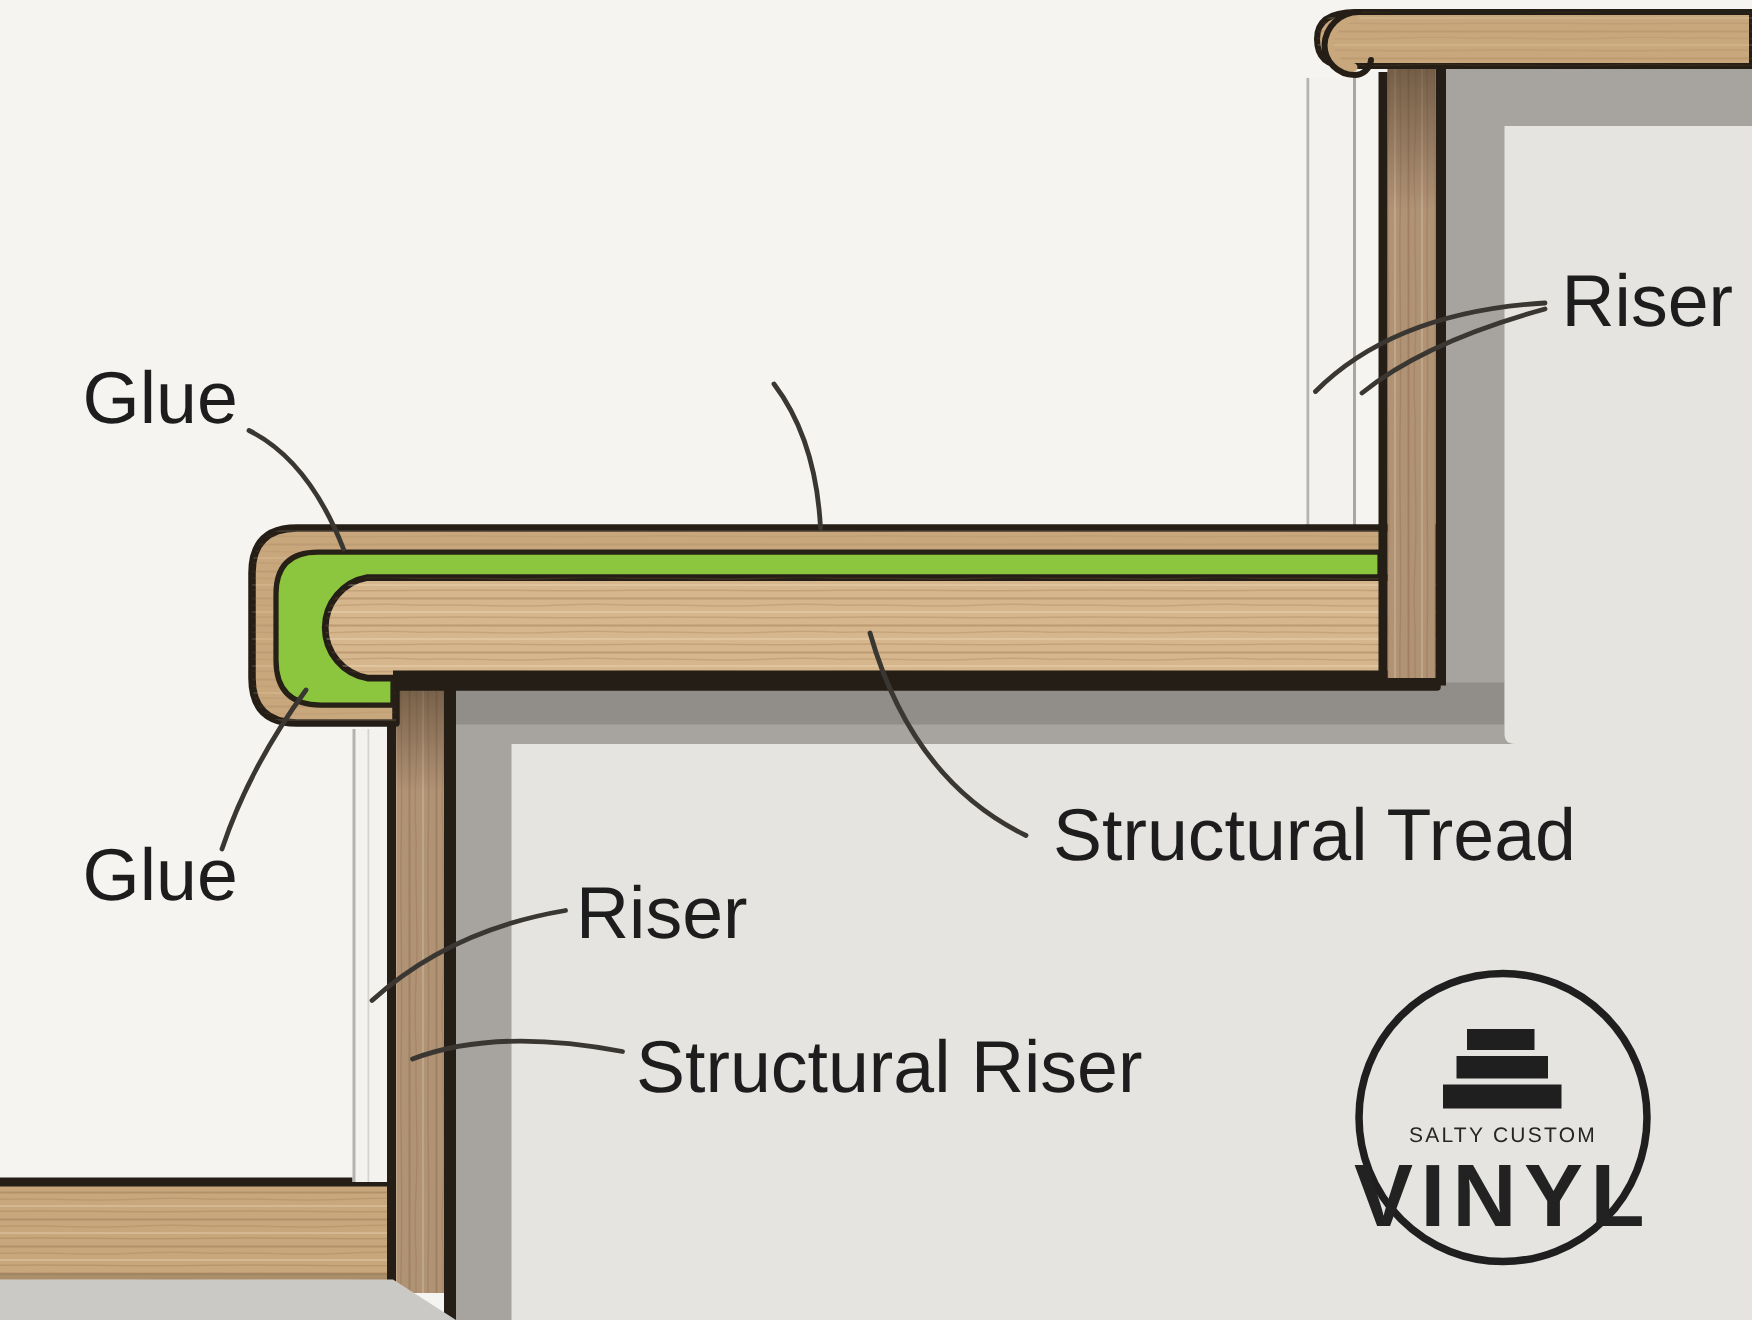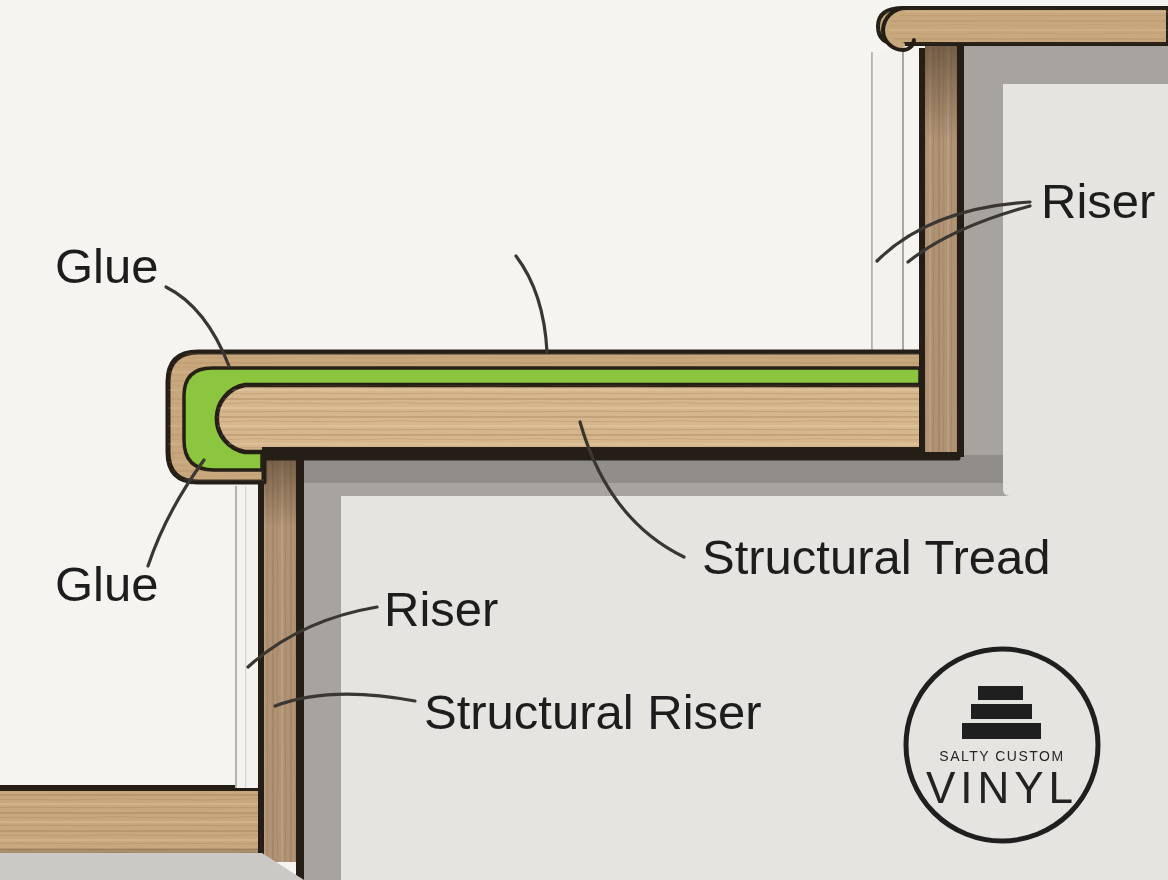--- a/index.html
+++ b/index.html
@@ -4,21 +4,21 @@
 <style>
   html,body{margin:0;padding:0;background:#f6f4f1;}
   #stage{position:relative;width:1168px;height:880px;overflow:hidden;
          font-family:"Liberation Sans",sans-serif;}
   #diagram-svg{position:absolute;left:0;top:0;}
   .label{position:absolute;font-size:49px;line-height:1.1;color:#1d1d1d;
          white-space:nowrap;letter-spacing:0px;}
   .logo-text-small{position:absolute;left:902px;top:748px;width:200px;
          text-align:center;font-size:14px;letter-spacing:1.5px;color:#262626;}
   .logo-text-big{position:absolute;left:902px;top:763px;width:200px;
-         text-align:center;font-size:44px;font-weight:400;letter-spacing:5px;
+         text-align:center;font-size:59px;font-weight:700;letter-spacing:5px;
          color:#222;}
 </style>
 </head>
 <body>
 
 <div id="stage">
 
 <svg id="diagram-svg" width="1168" height="880" viewBox="0 0 1168 880">
   <defs>
     <pattern id="grainH" width="140" height="18" patternUnits="userSpaceOnUse">

